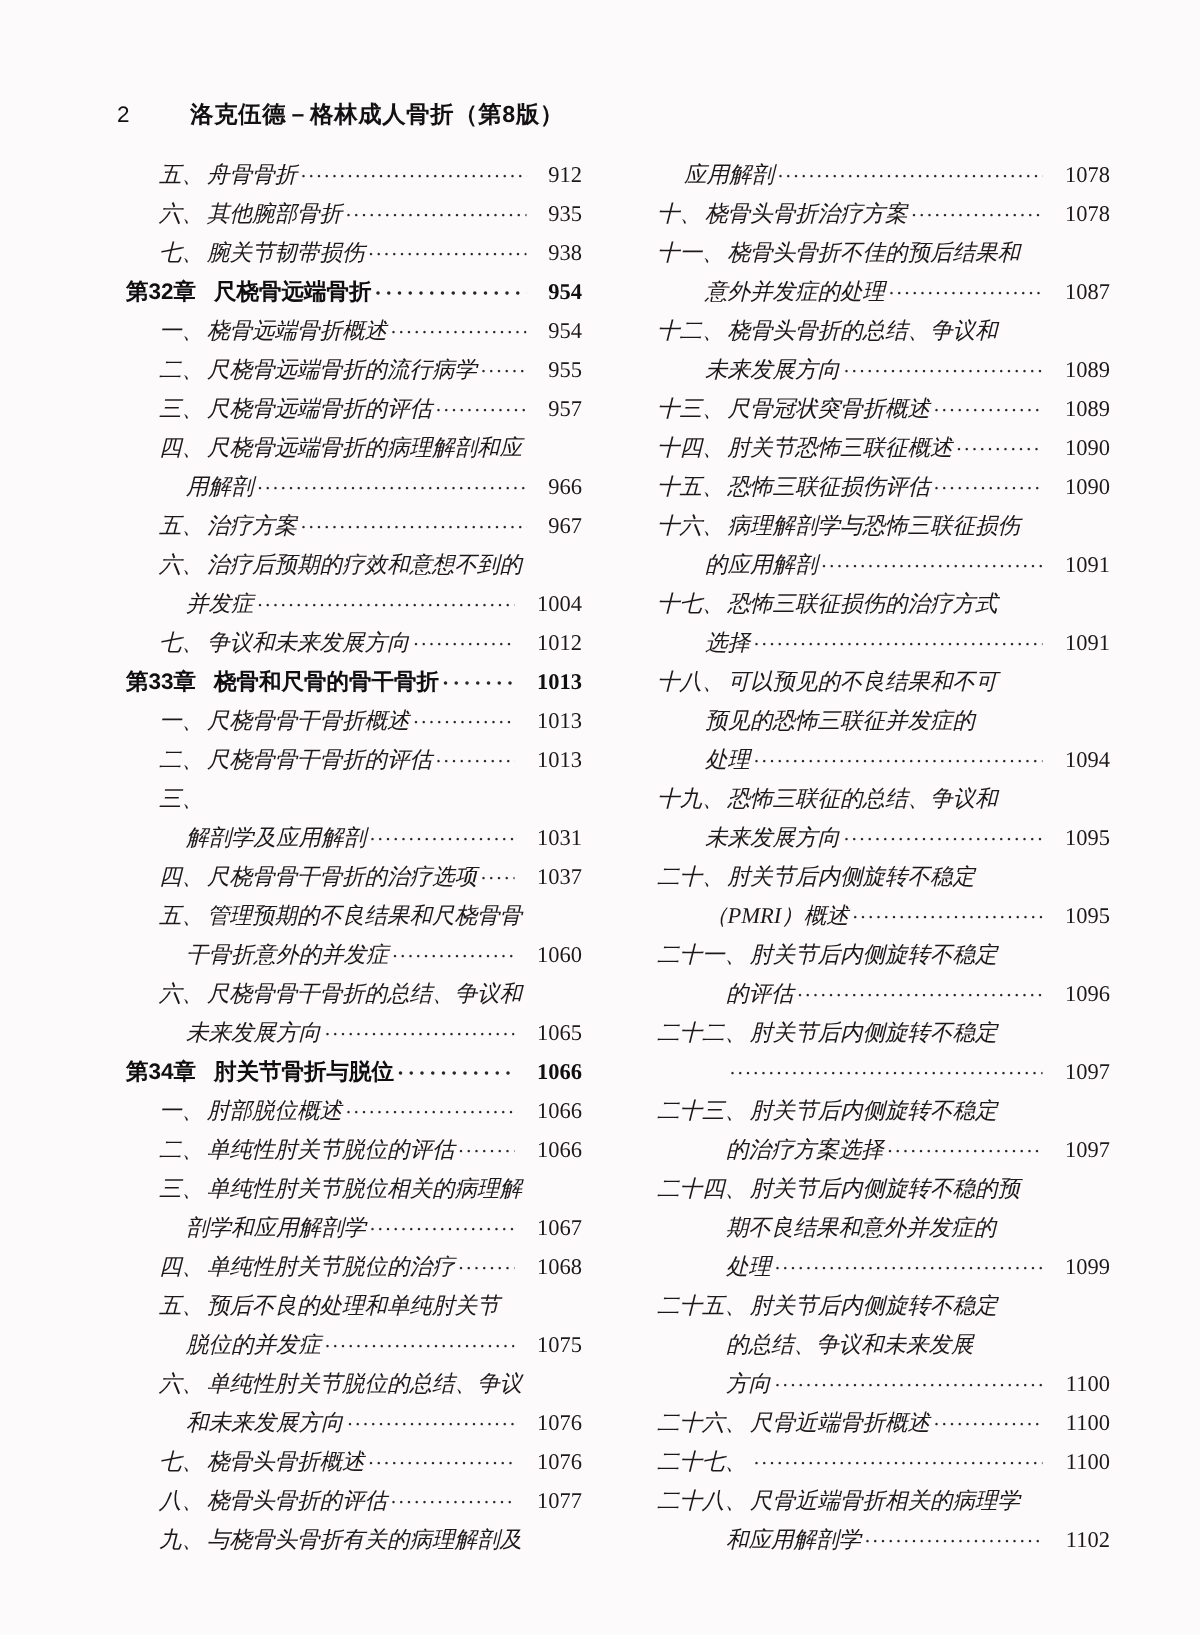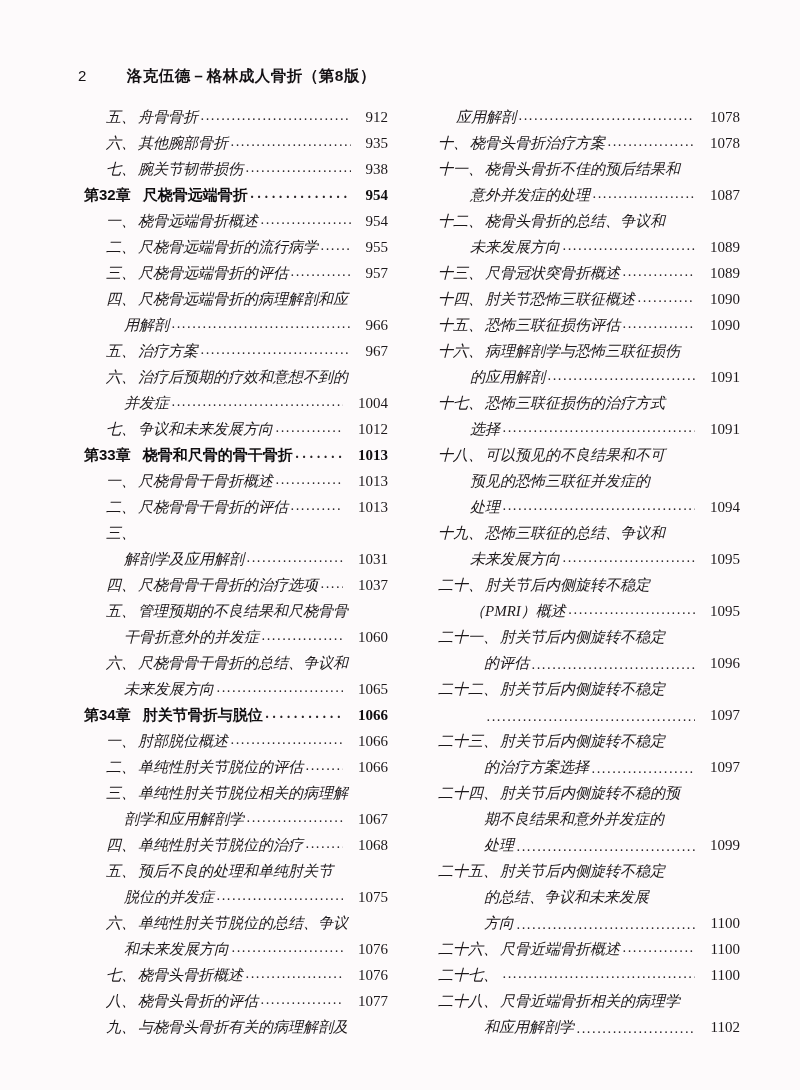--- a/index.html
+++ b/index.html
@@ -124,21 +124,21 @@
   .pageno.wide { min-width: 40px; }
 
   
   .cont .num { visibility: hidden; }
 
   
   .ind-0 { padding-left: 0; }
   .ind-1 { padding-left: 22px; }
   .ind-2 { padding-left: 38px; }
   .ind-3 { padding-left: 52px; justify-content: flex-end; }
-  .ind-4 { padding-left: 66px; align-items: center; }
+  .ind-4 { padding-left: 66px; }
 
   .no-leader .leader::before { content: ""; }
 </style>
 </head>
 <body>
 
 <div class="page">
 
   <div class="running-head">
     <span class="folio">2</span>

